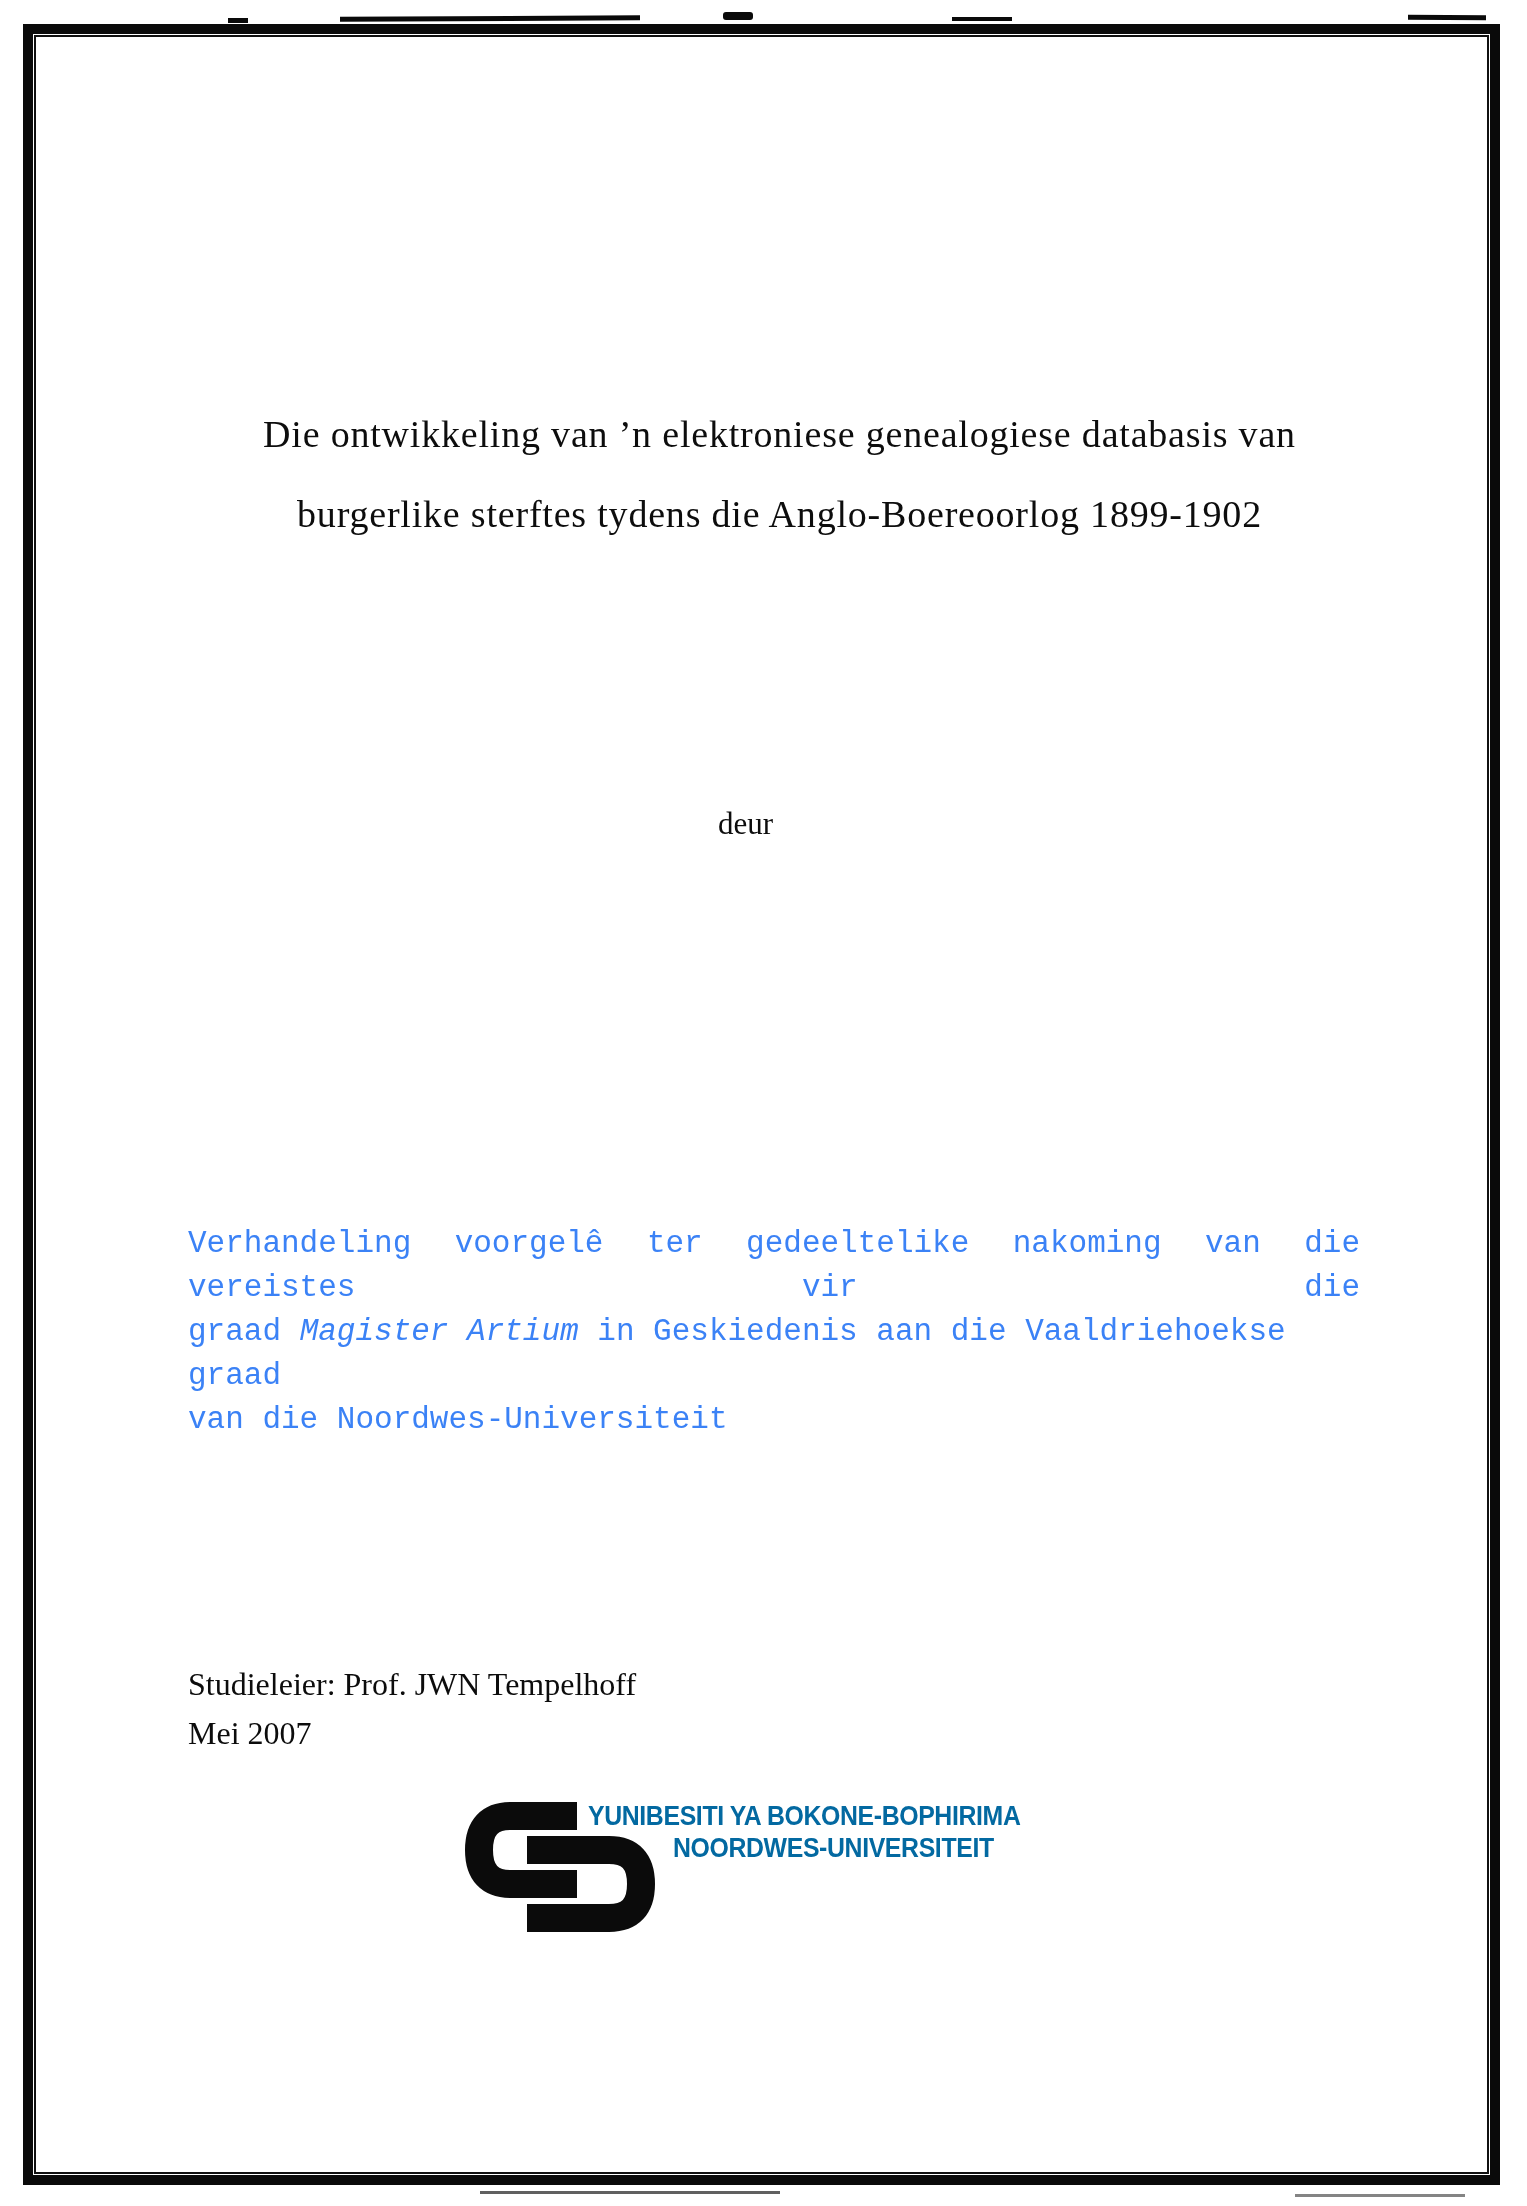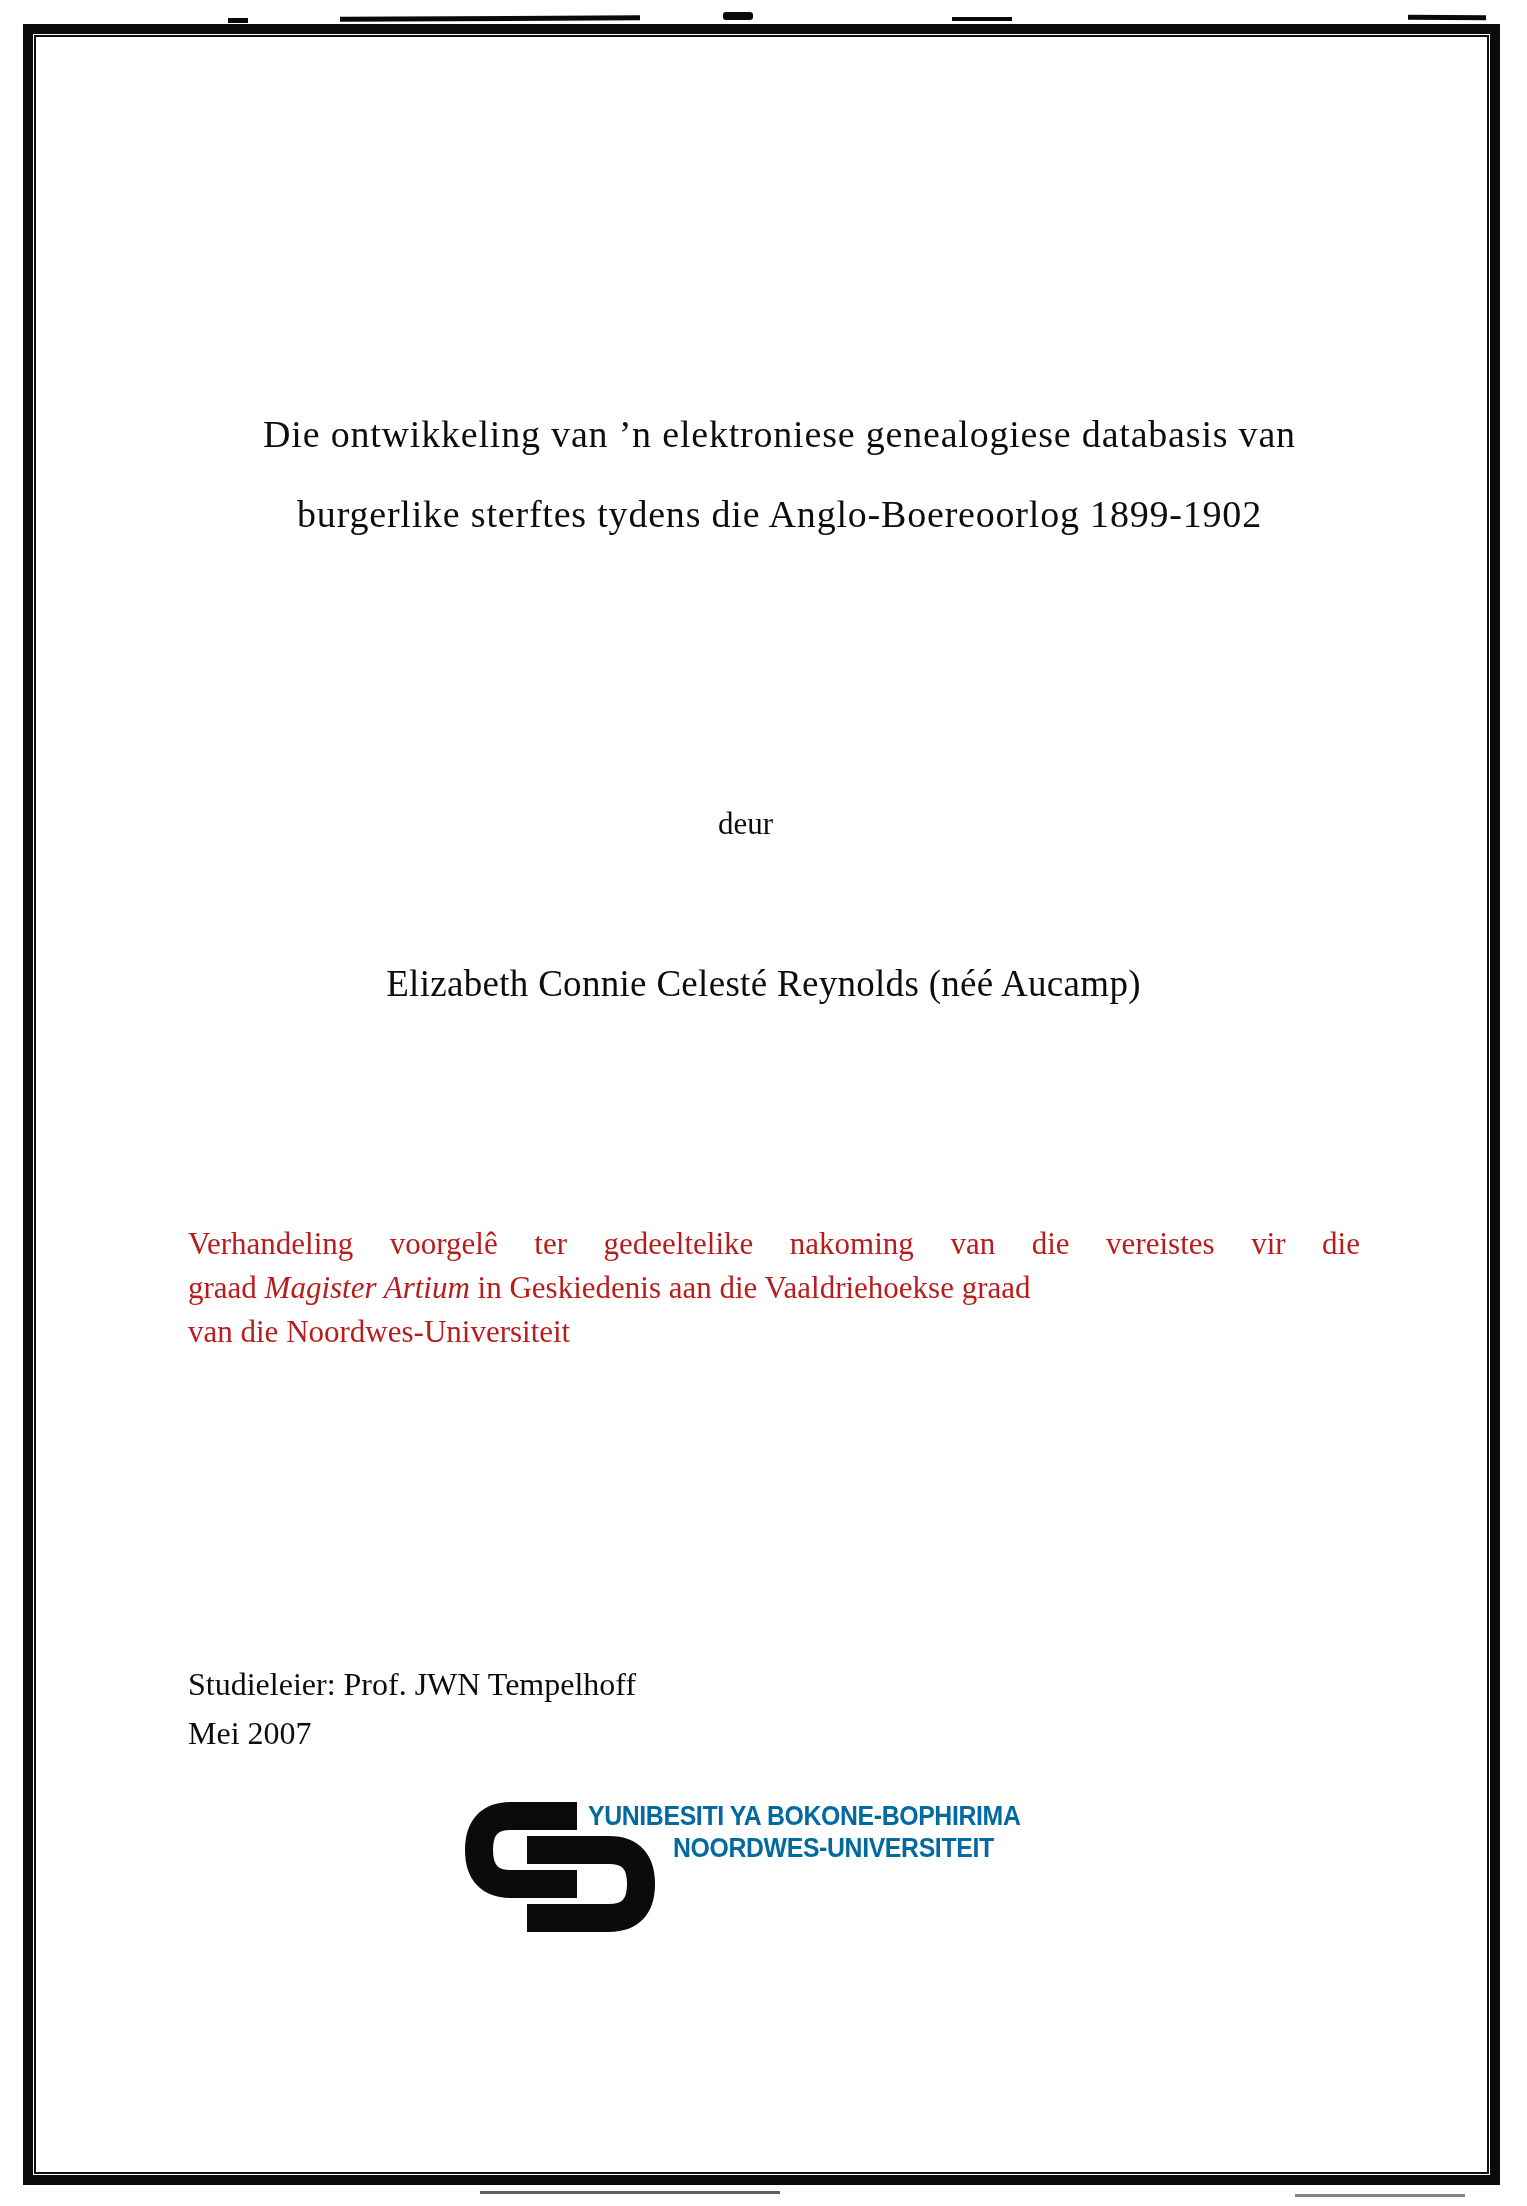--- a/index.html
+++ b/index.html
@@ -76,21 +76,22 @@
     letter-spacing: 0.3px;
   }
 
   .declaration {
     position: absolute;
     left: 188px;
     top: 1222px;
     width: 1172px;
     font-size: 31px;
     line-height: 44px;
-    color: #b91c1c;
+    color: #3b82f6;
+    font-family: Liberation Mono, monospace;
   }
   .decl-line1 {
     text-align: justify;
     text-align-last: justify;
   }
   .declaration em { font-style: italic; }
 
   .supervisor-block {
     position: absolute;
     left: 188px;
@@ -148,21 +149,20 @@
     <div class="frame-inner"></div>
   </div>
 
   <h1 class="thesis-title">
     <span class="tline">Die ontwikkeling van ’n elektroniese genealogiese databasis van</span>
     <span class="tline">burgerlike sterftes tydens die Anglo-Boereoorlog 1899-1902</span>
   </h1>
 
   <div class="byline-label">deur</div>
 
-  <div class="author-name">Elizabeth Connie Celesté Reynolds (néé Aucamp)</div>
 
   <div class="declaration">
     <div class="decl-line1">Verhandeling voorgelê ter gedeeltelike nakoming van die vereistes vir die</div>
     <div class="decl-line2"><span>graad </span><em>Magister Artium</em><span> in Geskiedenis aan die Vaaldriehoekse graad</span></div>
     <div class="decl-line3">van die Noordwes-Universiteit</div>
   </div>
 
   <div class="supervisor-block">
     <div>Studieleier: Prof. JWN Tempelhoff</div>
     <div>Mei 2007</div>

